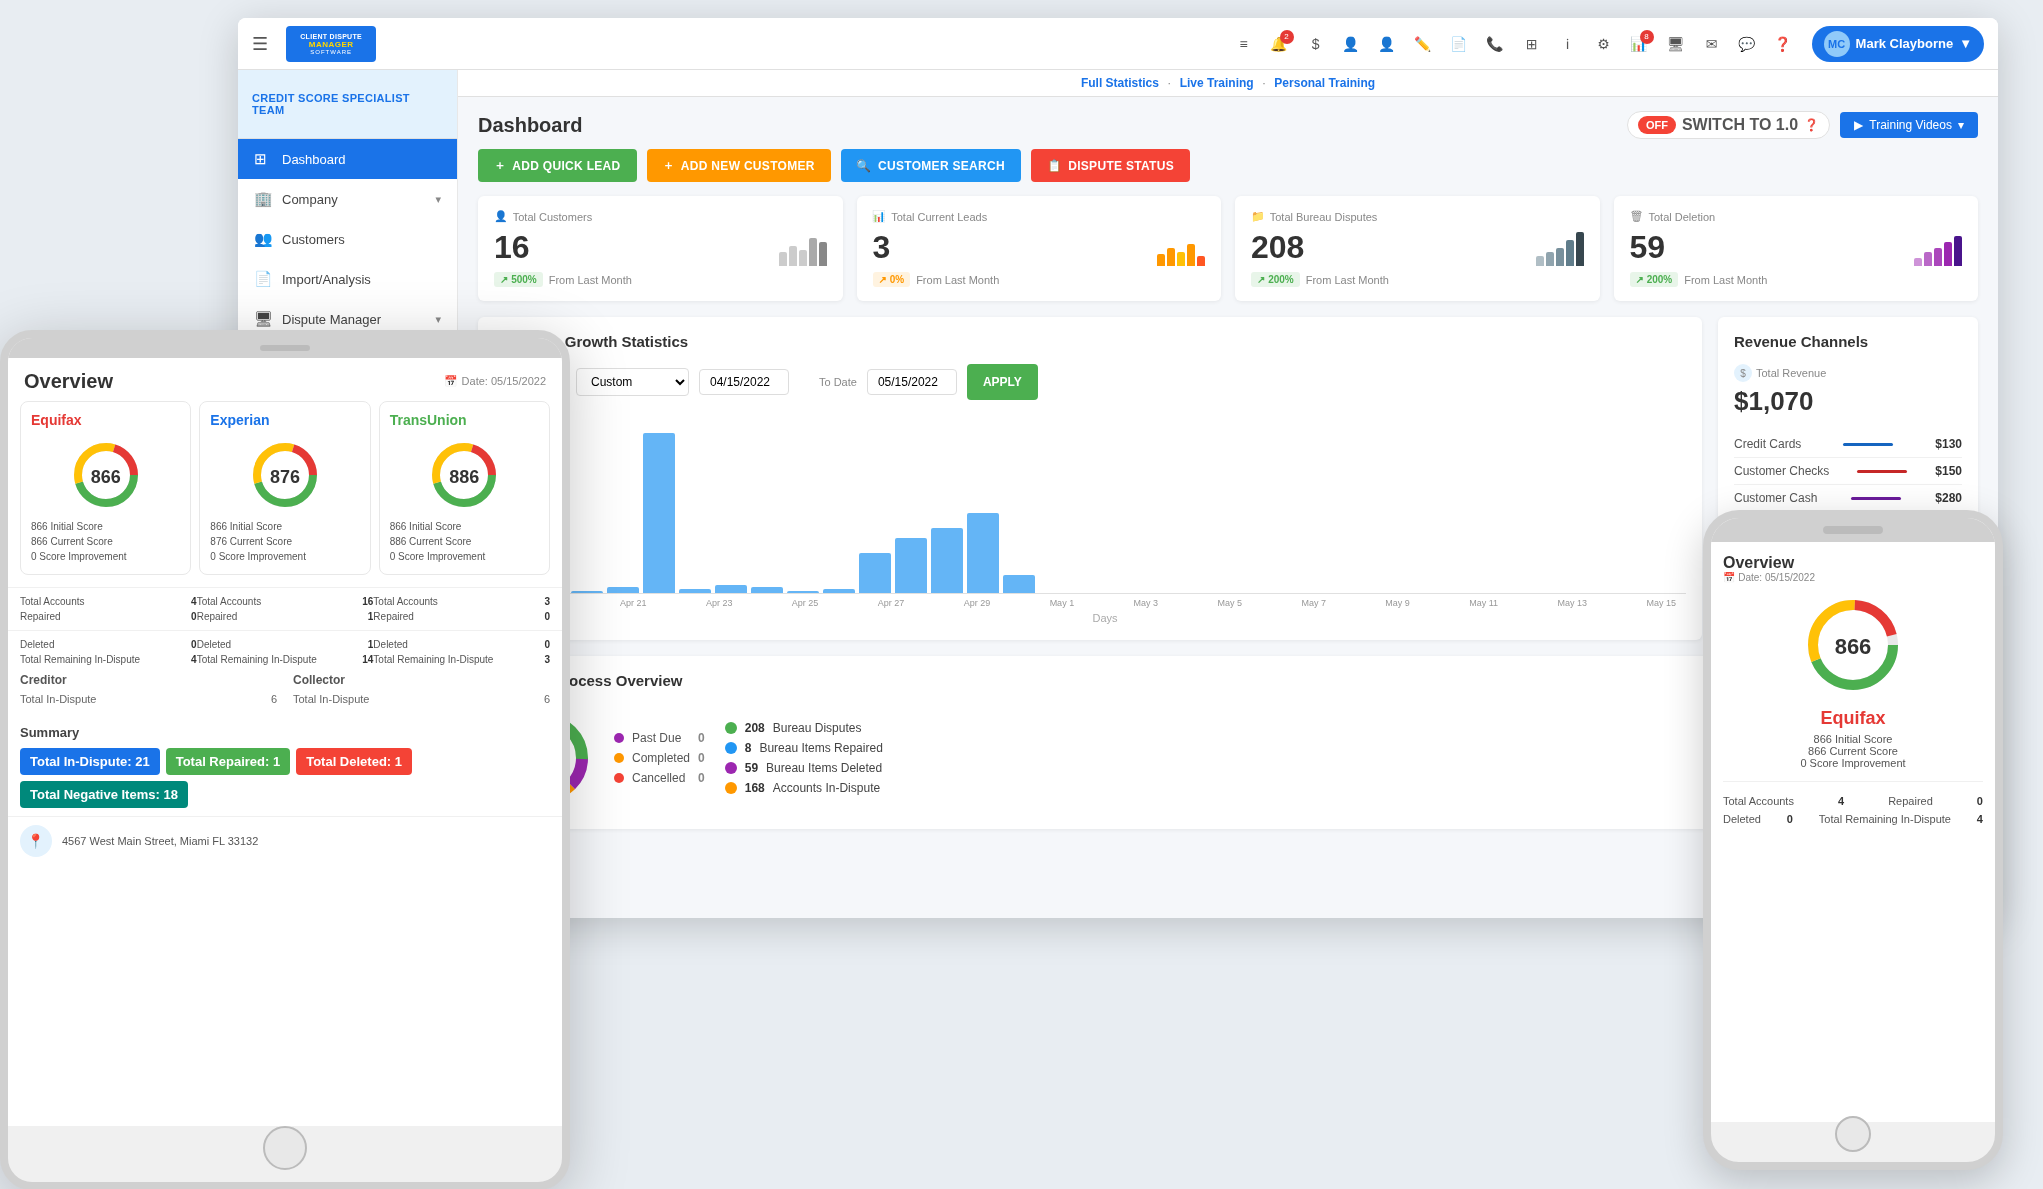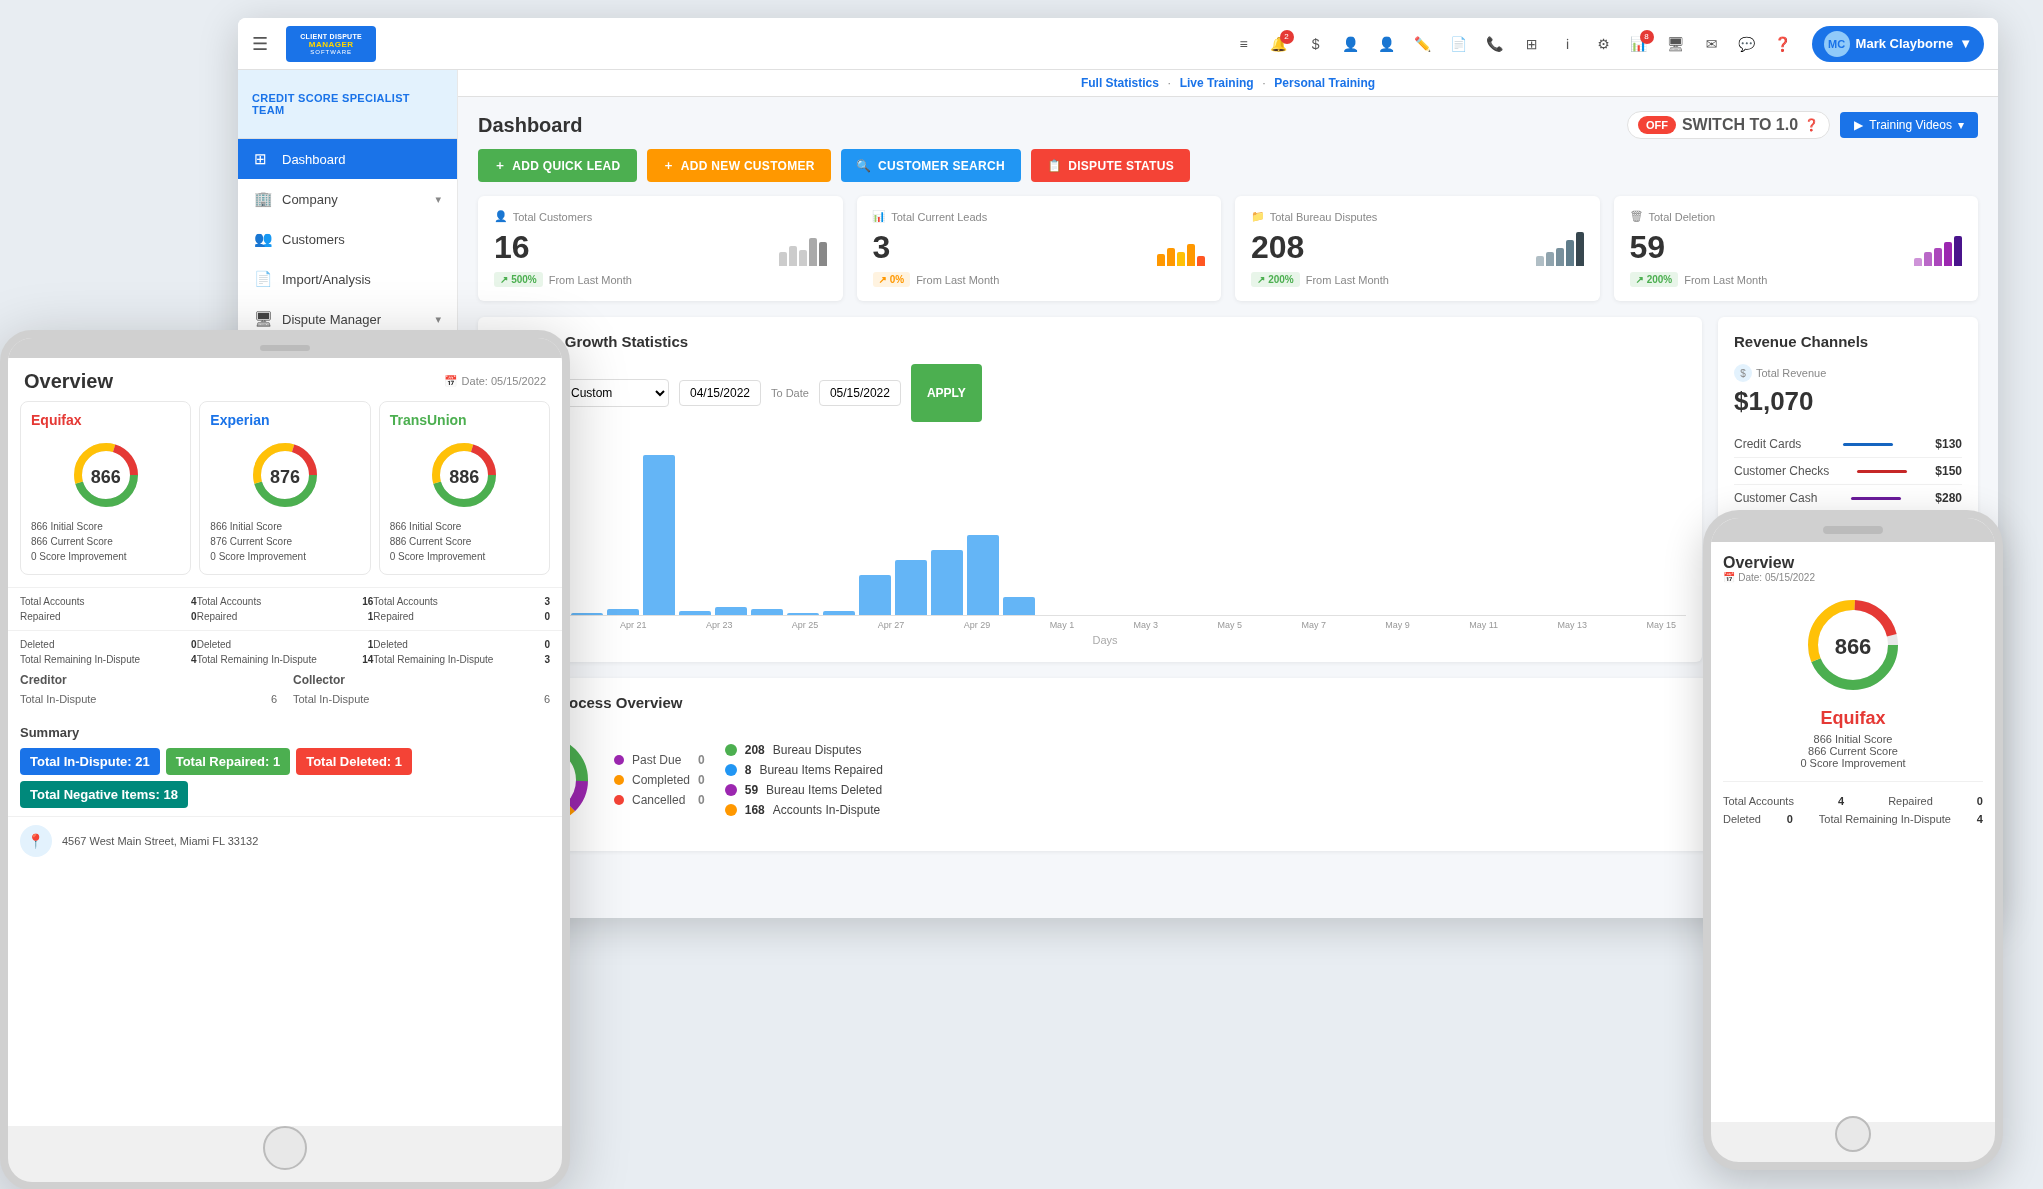--- a/index.html
+++ b/index.html
@@ -228,31 +228,31 @@
     .lower-section {
       display: flex; gap: 16px; padding: 0 20px;
     }
     .chart-panel {
       flex: 1; background: #fff; border-radius: 6px;
       box-shadow: 0 1px 4px rgba(0,0,0,0.07);
       padding: 16px;
     }
     .chart-panel-title { font-size: 15px; font-weight: 700; color: #333; margin-bottom: 14px; }
     .chart-controls { display: flex; align-items: center; gap: 10px; margin-bottom: 14px; }
-    .chart-label { font-size: 11px; color: #888; }
+    .chart-label { font-size: 11px; color: #888; margin-left: 20px; }
     .date-select {
       padding: 5px 10px; border: 1px solid #ddd; border-radius: 4px; font-size: 12px;
       background: #fff; cursor: pointer;
     }
     .date-input {
-      padding: 5px 10px; border: 1px solid #ddd; border-radius: 4px; font-size: 12px; width: 82px;
+      padding: 5px 10px; border: 1px solid #ddd; border-radius: 4px; font-size: 12px; width: 90px;
     }
     .apply-btn {
       background: #4caf50; color: #fff; border: none; border-radius: 4px;
-      padding: 22px 16px; font-size: 12px; font-weight: 700; cursor: pointer;
+      padding: 11px 16px; font-size: 12px; font-weight: 700; cursor: pointer;
     }
 
     
     .bar-chart-area {
       height: 180px;
       position: relative;
       border-left: 1px solid #e0e0e0;
       border-bottom: 1px solid #e0e0e0;
       display: flex; align-items: flex-end;
       padding: 0 10px;

